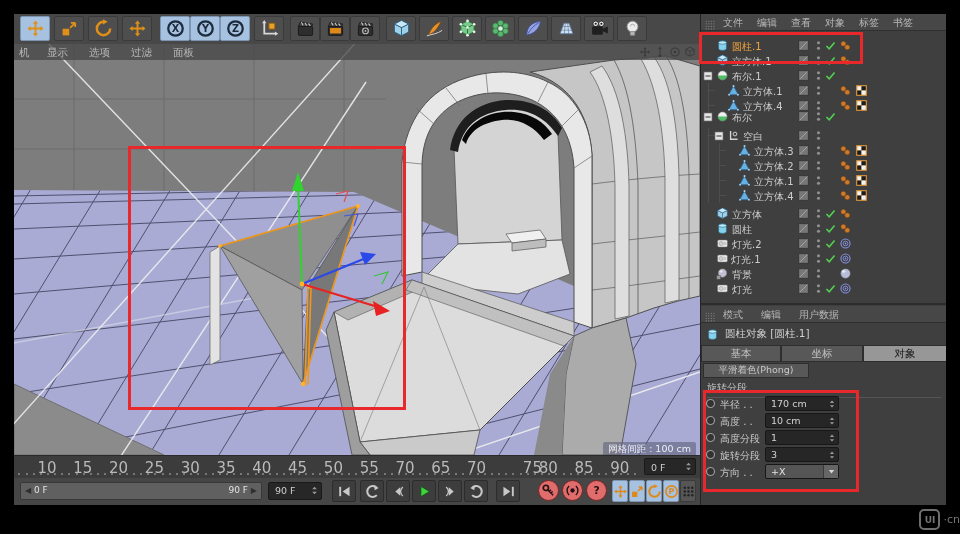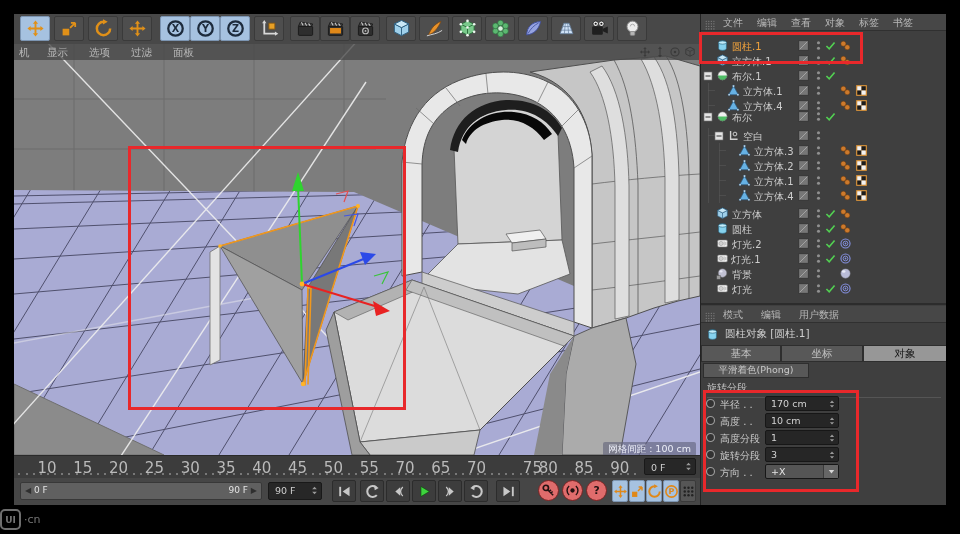--- a/index.html
+++ b/index.html
@@ -71,21 +71,21 @@
   .attr-dot{position:absolute;left:4px;top:2px;width:11px;height:11px;} .attr-dot svg{width:11px;height:11px;display:block;}
   .attr-label{position:absolute;left:19px;top:1.5px;font-size:10px;color:#cbcbcb;white-space:nowrap;}
   .field{position:absolute;left:64px;top:0;width:74px;height:15px;background:#262626;border:1px solid #171717;border-radius:2px;
        box-sizing:border-box;color:#d2d2d2;font-size:9.5px;line-height:13px;padding-left:5px;}
   .field svg{position:absolute;right:1px;top:1.5px;width:10px;height:10px;}
   .field.dropdown{background:#555;color:#e3e3e3;}
   .field.dropdown .dd{position:absolute;right:0;top:0;width:14px;height:13px;background:#666;border-left:1px solid #3a3a3a;}
   .field.dropdown .dd svg{position:absolute;right:1px;top:2px;width:11px;height:9px;}
   .red-box{position:absolute;border:3px solid #e8282b;z-index:60;pointer-events:none;}
   
-  #watermark{position:absolute;left:0;top:505px;width:960px;height:29px;display:flex;align-items:center;justify-content:flex-start;gap:3px;}
+  #watermark{position:absolute;left:0;top:505px;width:960px;height:29px;display:flex;align-items:center;justify-content:flex-end;gap:3px;}
   #wm-logo{width:17px;height:17px;border:2px solid #6e6e6e;border-radius:5px;color:#757575;font-size:9px;font-weight:bold;
        display:flex;align-items:center;justify-content:center;}
   #wm-suffix{color:#757575;font-size:11px;}
 </style>
 </head>
 <body>
 
 <div id="app">
 
   <div id="toolbar">

